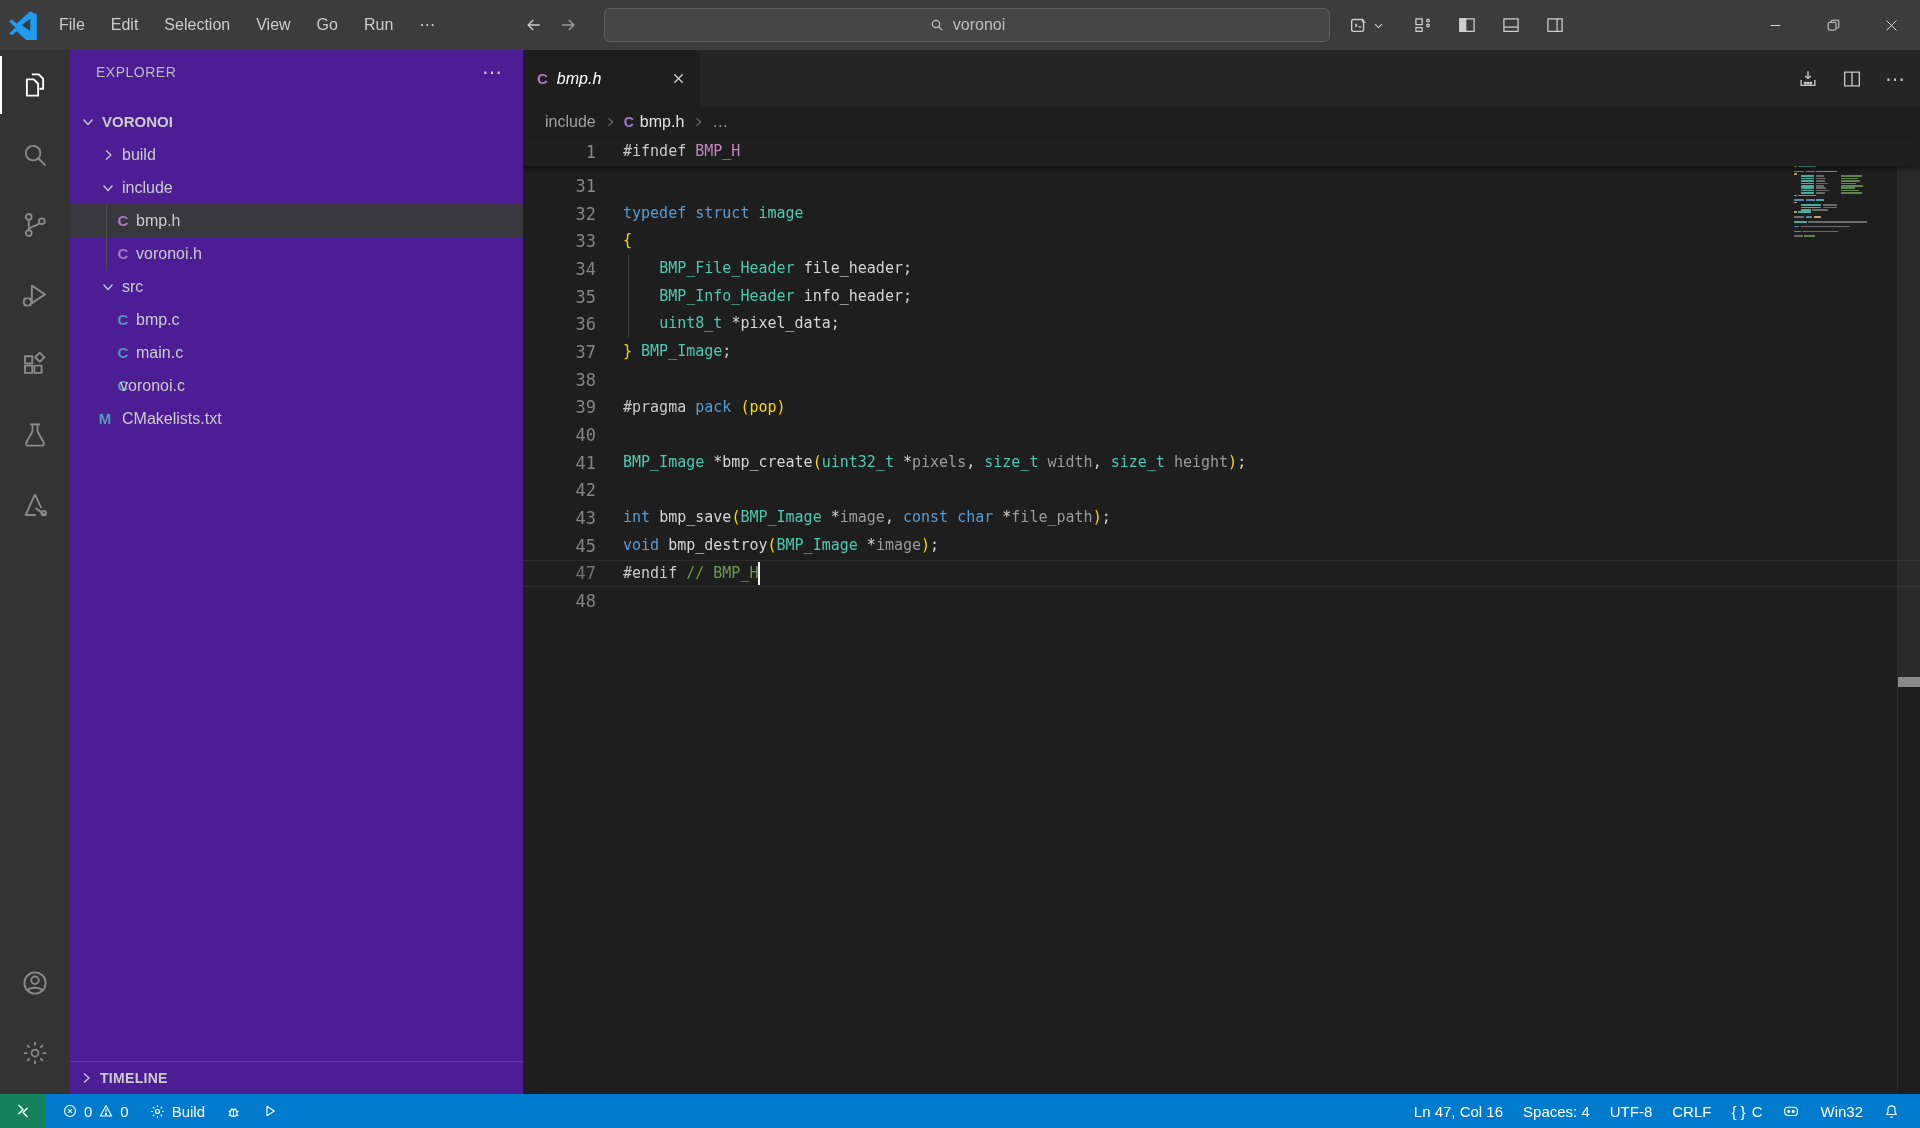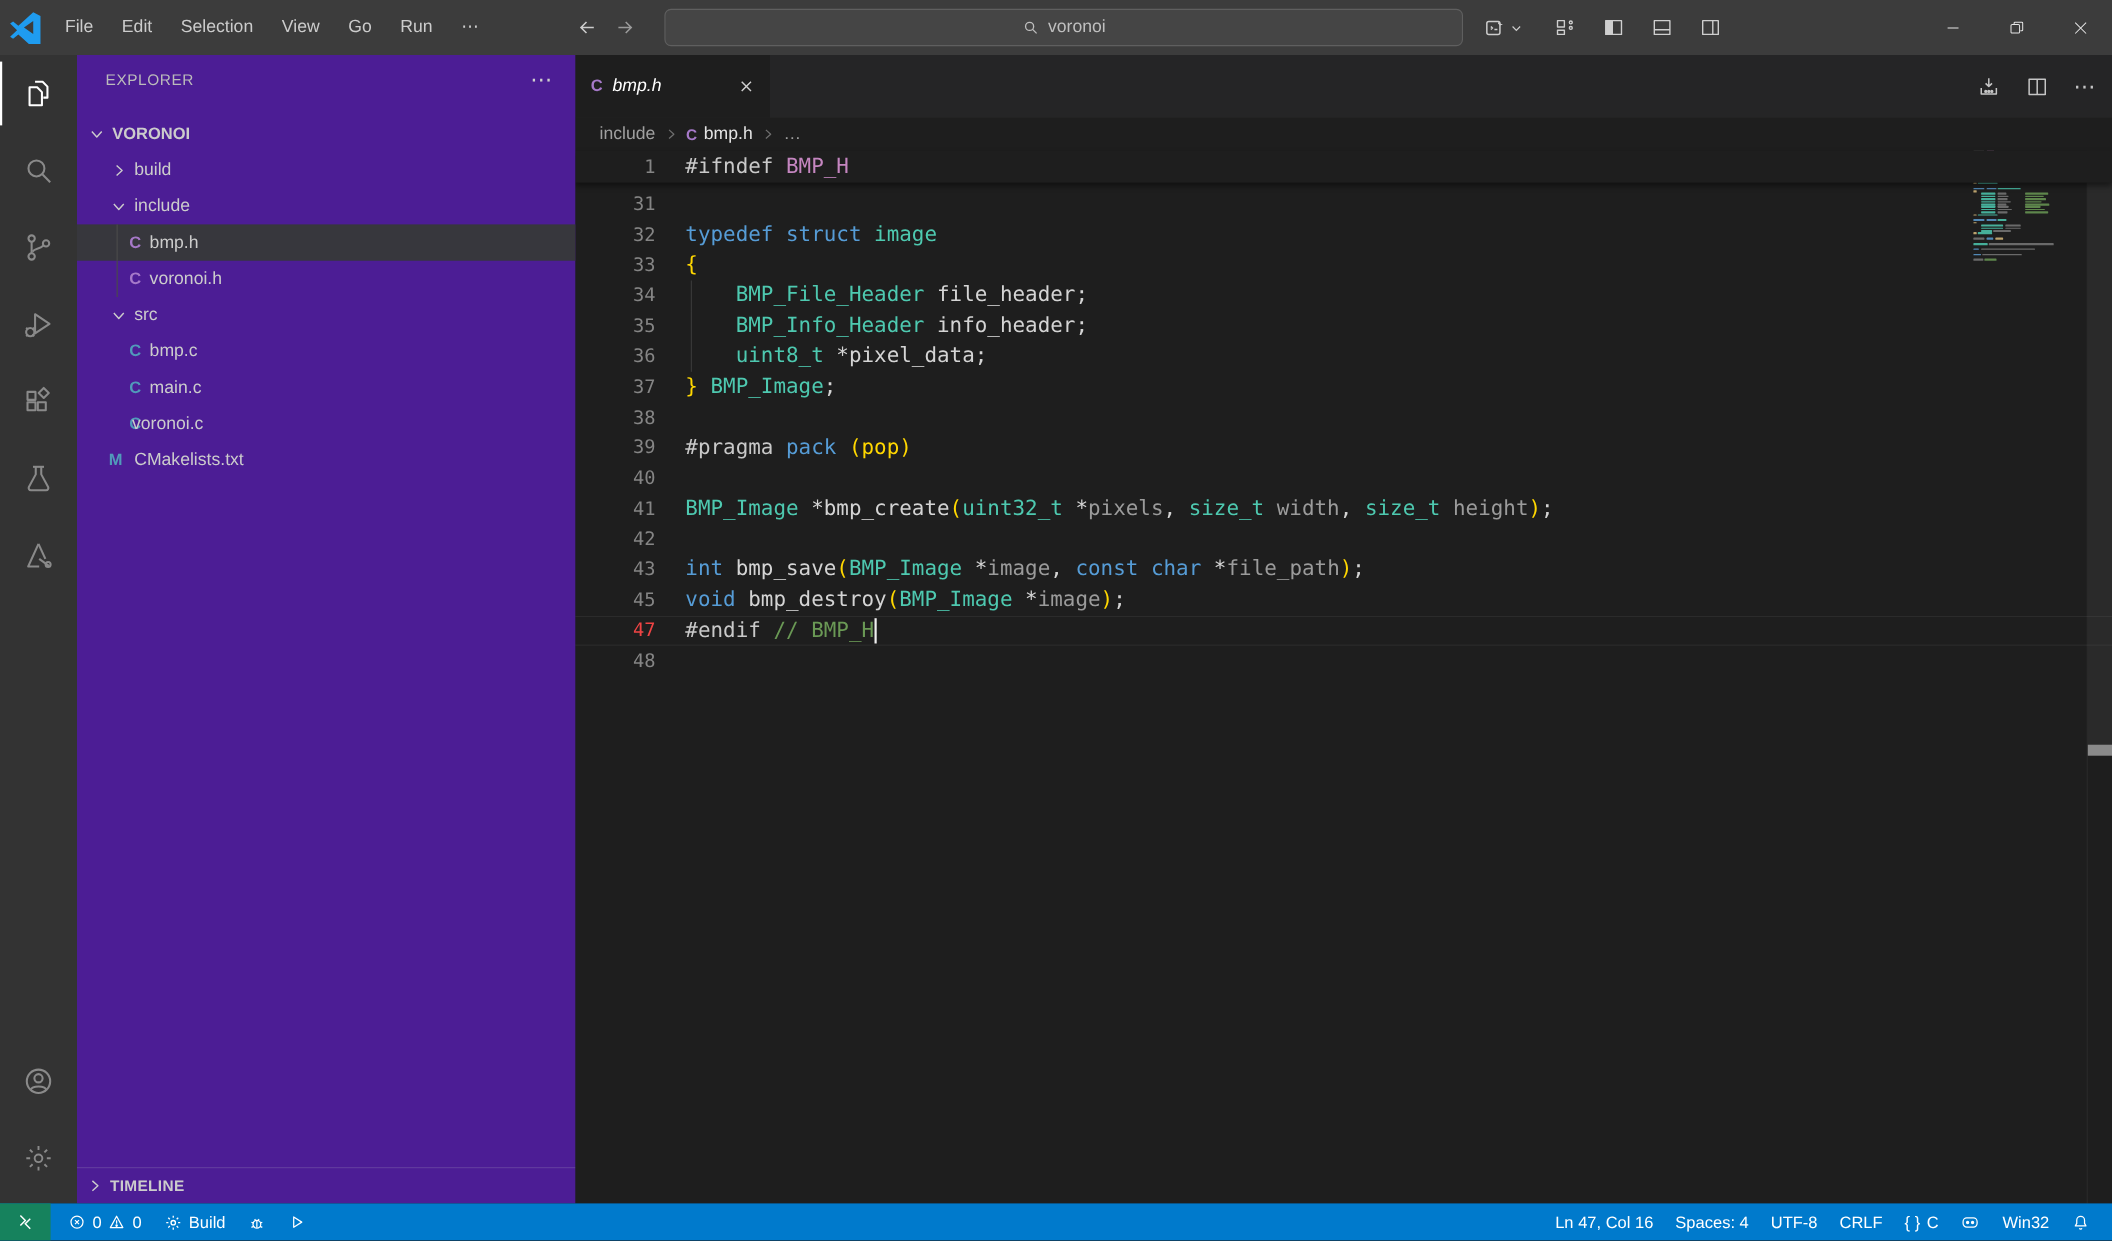--- a/index.html
+++ b/index.html
@@ -56,22 +56,22 @@
   .breadcrumb .bc-file{color:#e3e3e3;}
   .breadcrumb .bc-cicon{font-weight:700;font-size:14px;color:#A679C9;}
   
   .code-font{font-family:"DejaVu Sans Mono","Liberation Mono",monospace;}
   .sticky{position:absolute;left:0;top:87px;right:0;height:29px;background:#1E1E1E;z-index:5;
           box-shadow:0 3px 5px rgba(0,0,0,.45);display:flex;align-items:center;}
   .codelines{position:absolute;left:0;top:122px;right:0;}
   .code-row{height:27.7px;display:flex;align-items:center;position:relative;}
   .code-row.current{border-top:1px solid #2b2b2b;border-bottom:1px solid #2b2b2b;box-sizing:border-box;}
   .ln{width:73px;padding-right:27px;text-align:right;font-size:17px;color:#858585;flex:none;}
-  .code-row.current .ln{color:#ef4444;}
-  .ctext{font-size:19px;white-space:pre;line-height:27.7px;}
+  .code-row.current .ln{color:#737373;}
+  .ctext{font-size:15px;white-space:pre;line-height:27.7px;}
   .cguide{position:absolute;left:105px;top:0;bottom:0;width:1px;background:rgba(255,255,255,.13);}
   .cursor{display:inline-block;width:2px;height:23px;background:#f0f0f0;vertical-align:middle;margin-left:0px;}
   .c-kw{color:#569CD6}.c-type{color:#4EC9B0}.c-fg{color:#D4D4D4}.c-param{color:#9B9B9B}
   .c-dir{color:#C9C9C9}.c-macro{color:#C586C0}.c-comment{color:#6A9955}.c-brace{color:#FFD700}
   
   .minimap{position:absolute;right:22px;top:87px;width:104px;height:110px;}
   .mm-bar{position:absolute;height:1.5px;border-radius:.5px;opacity:.85;}
   .scrolltrack{position:absolute;right:0;top:87px;bottom:0;width:22px;border-left:1px solid rgba(255,255,255,.06);}
   .scrollthumb{position:absolute;left:0;right:0;top:0;height:540px;background:rgba(121,121,121,.13);}
   .scrolldash{position:absolute;left:0;right:0;top:540px;height:10px;background:#8a8a8a;}

